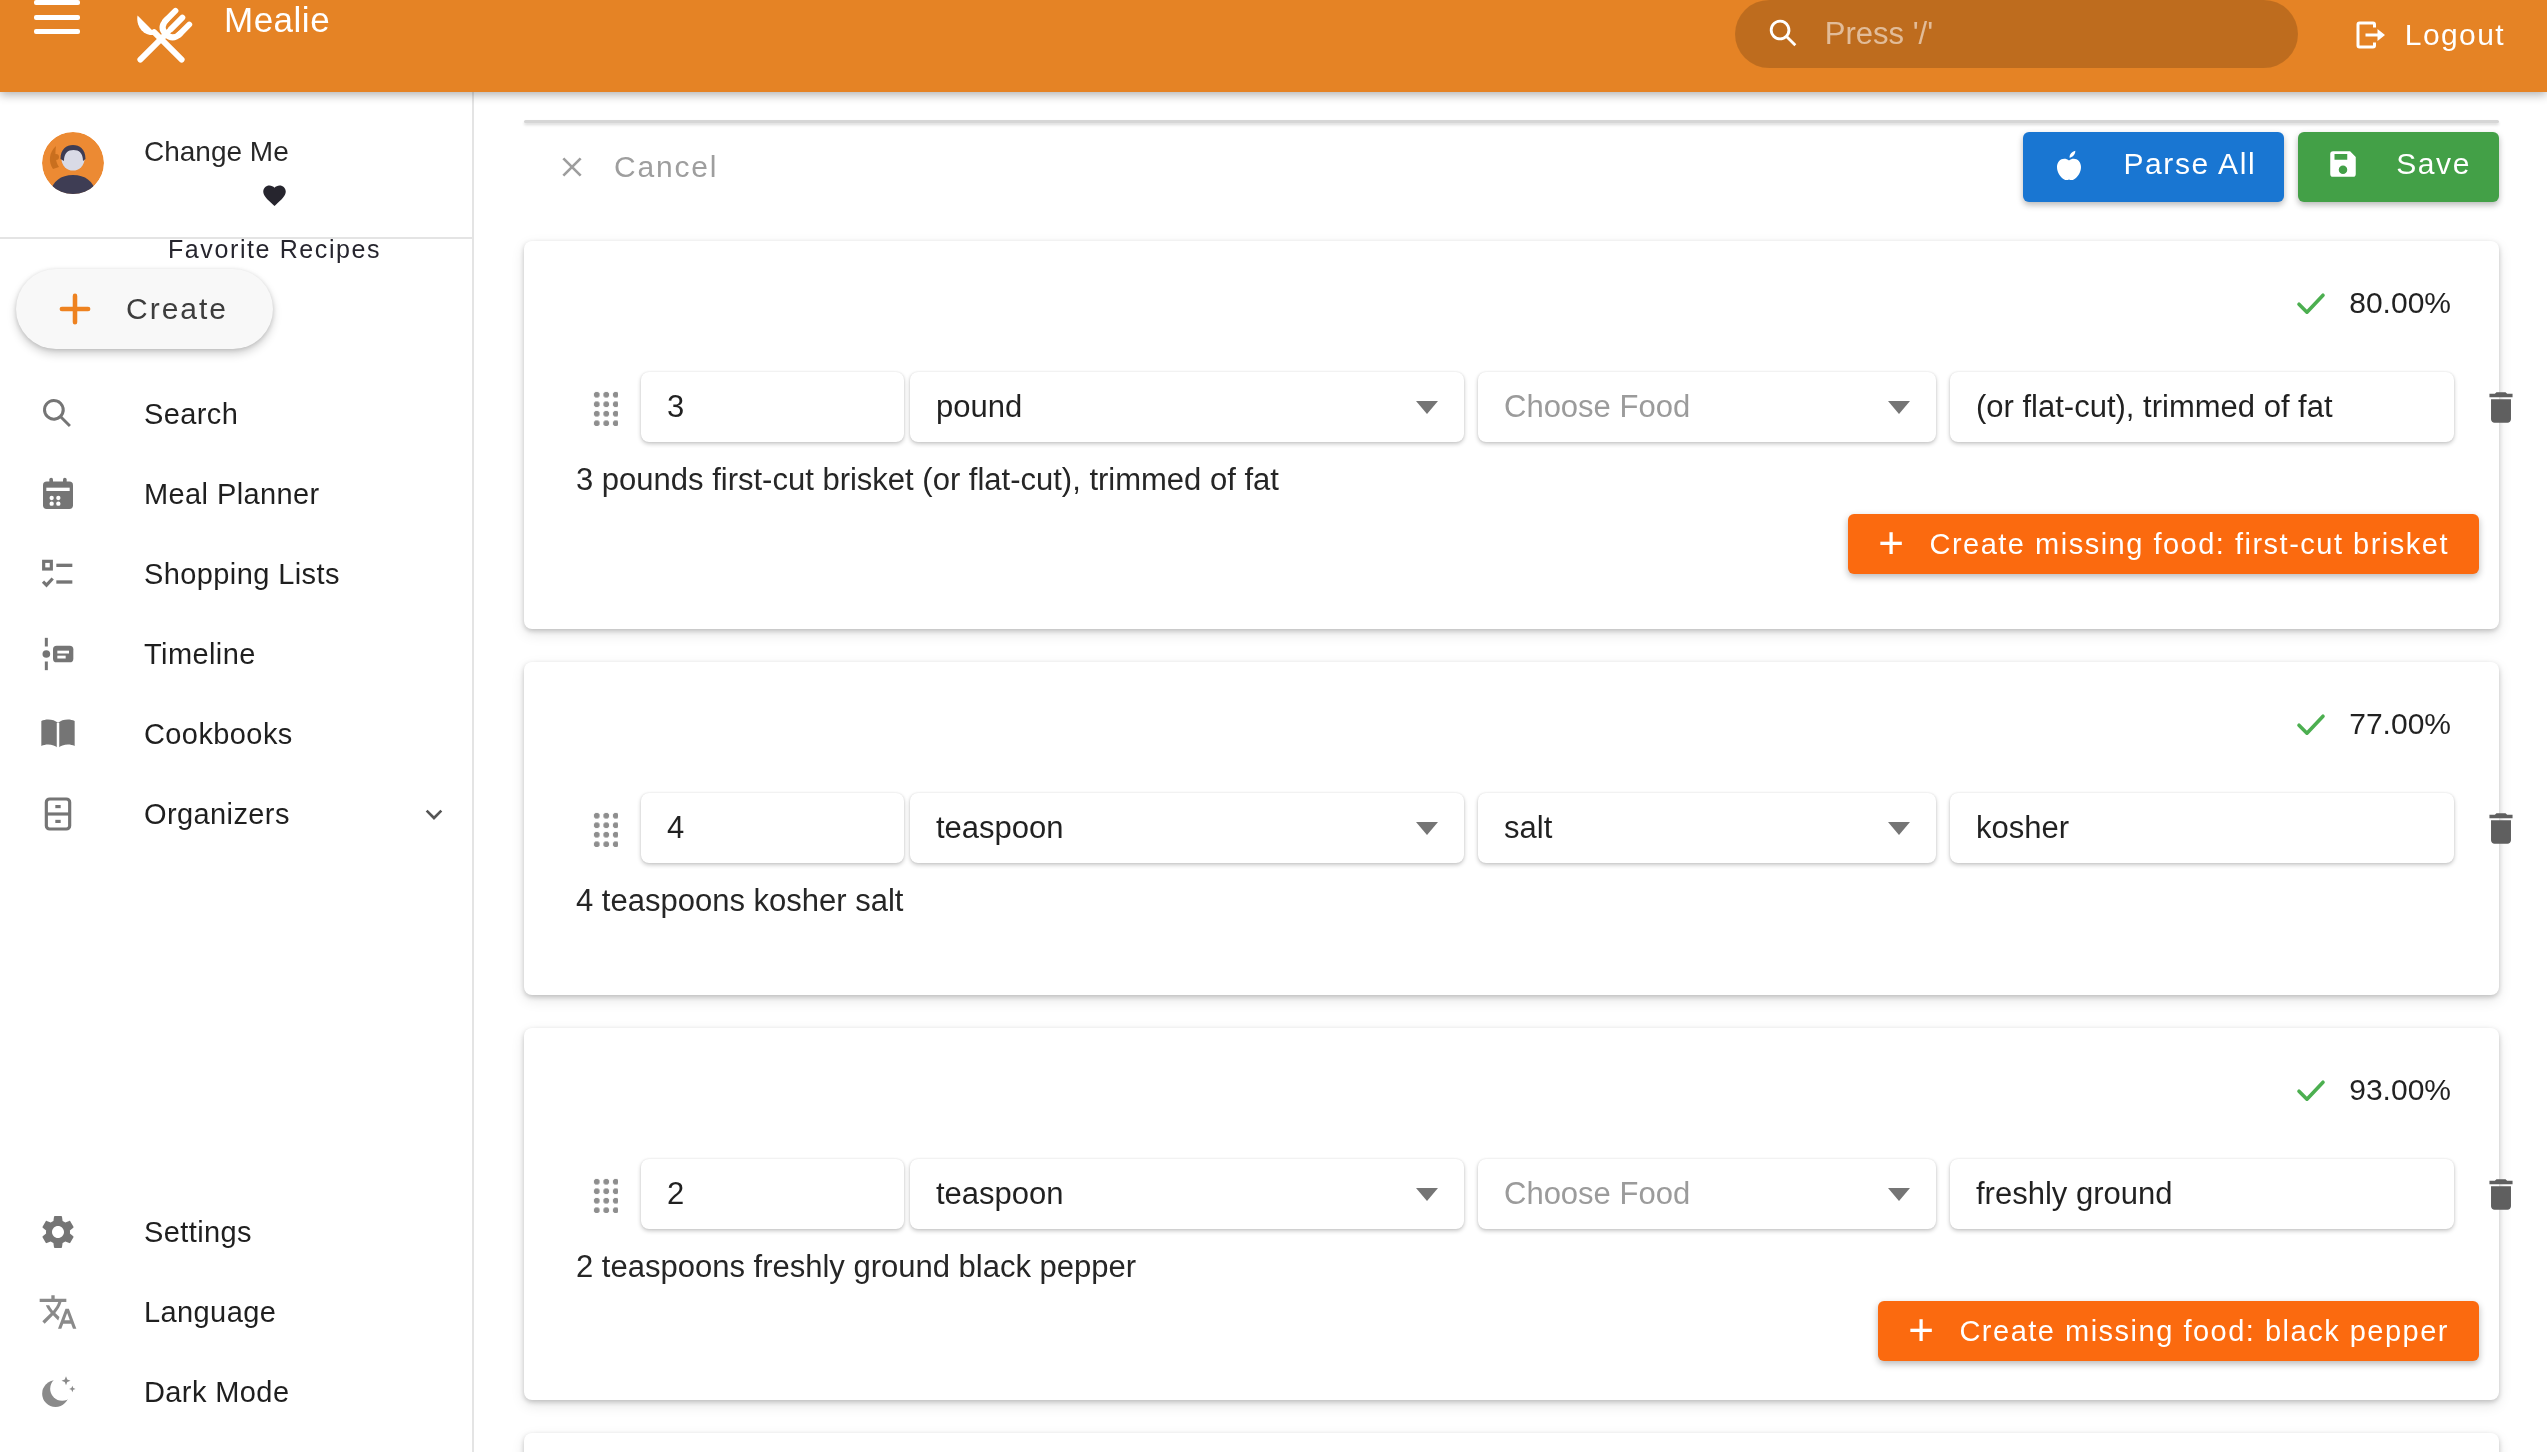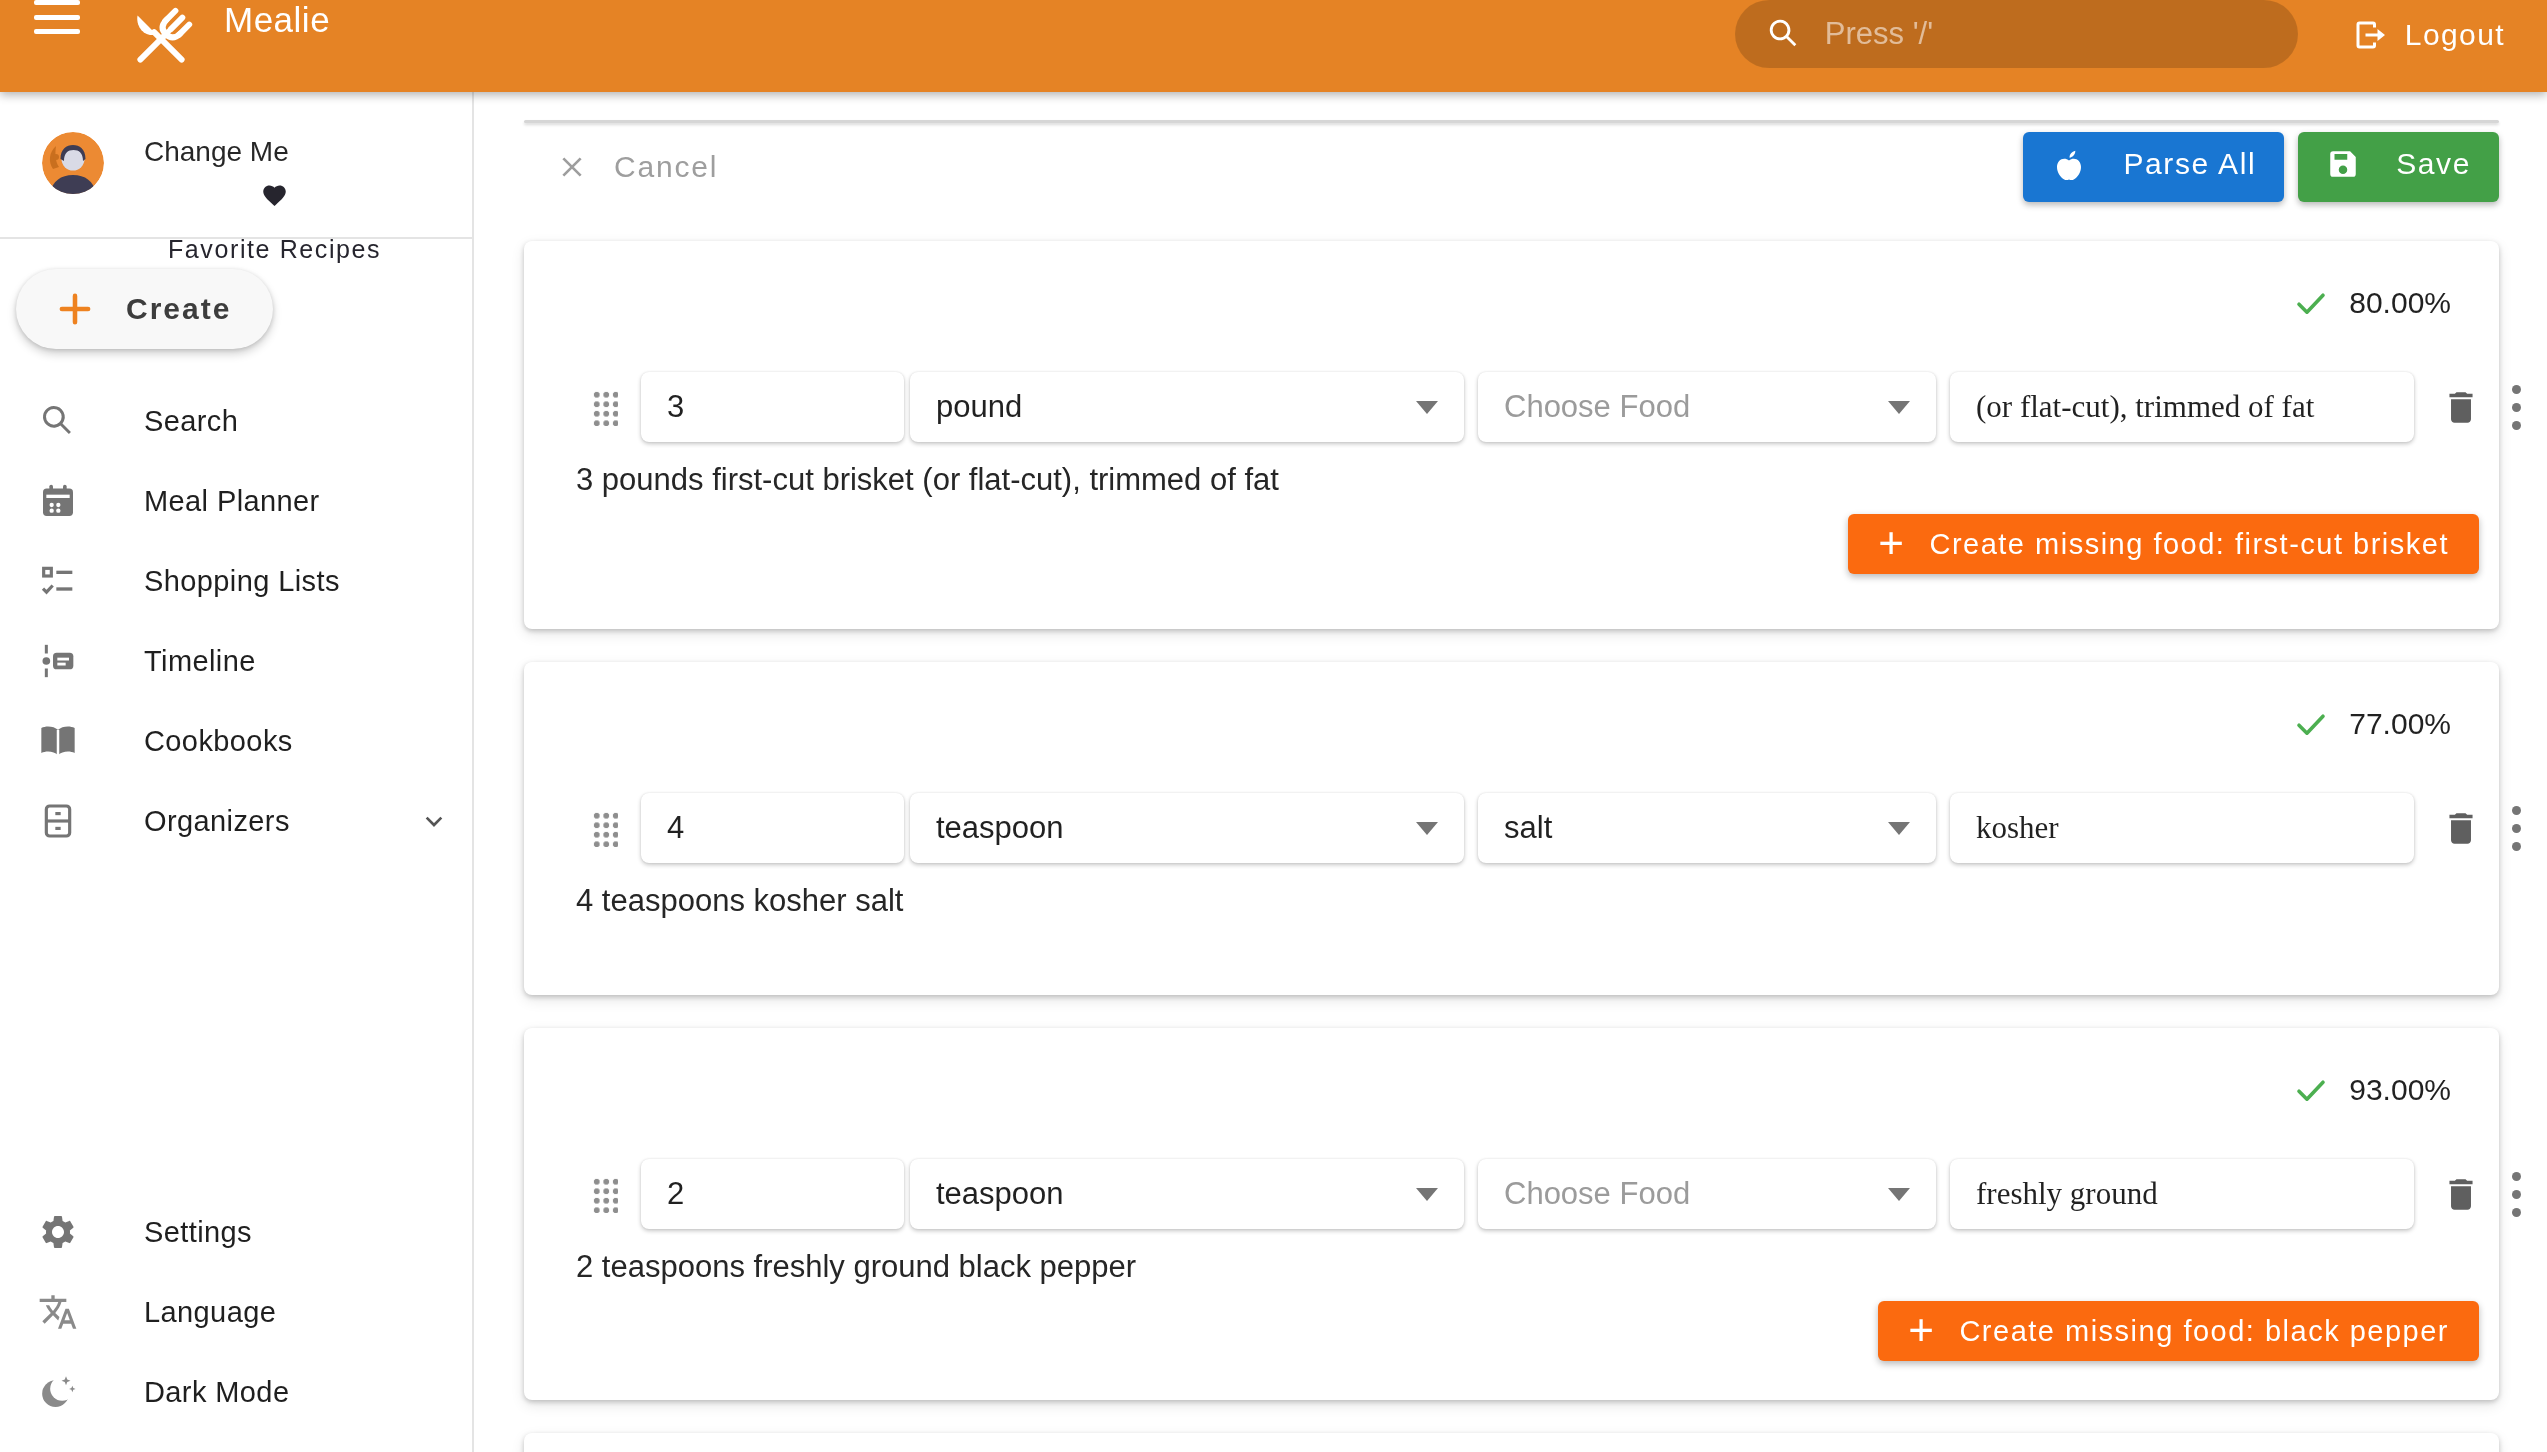--- a/index.html
+++ b/index.html
@@ -33,24 +33,24 @@
     position:fixed; top:92px; left:0; bottom:0; width:474px; background:#fff;
     border-right:2px solid #E4E4E4; display:flex; flex-direction:column; z-index:10;
   }
   .user { display:flex; align-items:flex-start; padding:40px 0 0 42px; height:101px; }
   .user-col { margin-left:40px; }
   .user-name { font-size:28px; color:rgba(0,0,0,.85); line-height:40px; }
   .fav { display:flex; align-items:center; gap:26px; margin:10px 0 12px 24px; cursor:pointer;flex-direction:column; }
   .fav-label { font-size:25px; font-weight:500; letter-spacing:1.6px; color:#26252E; }
   .sdivider { height:2px; background:#E4E4E4; margin-top:44px; }
   .create-btn {
-    margin:30px 0 12px 16px; width:257px; height:80px; border:none; border-radius:40px;
+    margin:30px 0 5px 16px; width:257px; height:80px; border:none; border-radius:40px;
     background:#F8F8F8; box-shadow:0 5px 10px rgba(0,0,0,.18), 0 1px 4px rgba(0,0,0,.14);
     display:flex; align-items:center; gap:30px; padding:0 0 0 38px; cursor:pointer;
-    font-family:inherit; font-size:30px; font-weight:700; letter-spacing:2px; color:#3D3D3D;
+    font-family:inherit; font-size:30px; font-weight:400; letter-spacing:2px; color:#3D3D3D;
   }
   .nav { margin-top:20px; }
   .nav-item { height:80px; display:flex; align-items:center; padding:0 22px 0 38px; cursor:pointer; }
   .nicon { width:40px; height:40px; flex:0 0 40px; }
   .nlabel { font-size:29px; font-weight:500; letter-spacing:0.4px; color:#1F1F1F; margin-left:66px; white-space:nowrap; }
   .chev { margin-left:auto; }
   .sidebar-bottom { margin-top:auto; padding-bottom:20px; }
 
   
   .main { position:absolute; top:92px; left:474px; right:0; bottom:0; background:#fff; padding:0 48px 0 50px; overflow:hidden;border-radius:22px; }
@@ -90,21 +90,21 @@
     display:flex; align-items:center;
   }
   .fieldbox input {
     width:100%; height:100%; border:none; outline:none; background:transparent;
     padding:0 26px; font-family:inherit; font-size:31px; color:rgba(0,0,0,.87);
   }
   .fieldbox input::placeholder { color:#9B9B9B; opacity:1; }
   .qty  { width:263px; }
   .unit { width:554px; margin-left:6px; }
   .food { width:458px; margin-left:14px; }
-  .note { width:464px; margin-left:14px;font-family:Liberation Serif, serif; }
+  .note { width:504px; margin-left:14px; }
   .has-caret input { padding-right:66px; }
   .caret {
     position:absolute; right:26px; top:50%; margin-top:-6px; width:0; height:0;
     border-left:11px solid transparent; border-right:11px solid transparent; border-top:13px solid #757575;
   }
   .trash { margin-left:26px; cursor:pointer; flex:0 0 42px; }
   .kebab { margin-left:30px; width:10px; display:flex; flex-direction:column; gap:9px; cursor:pointer; }
   .kebab i { width:9px; height:9px; border-radius:50%; background:#757575; }
 
   .orig { position:absolute; top:221px; left:52px; font-size:31px; color:#262626; }

